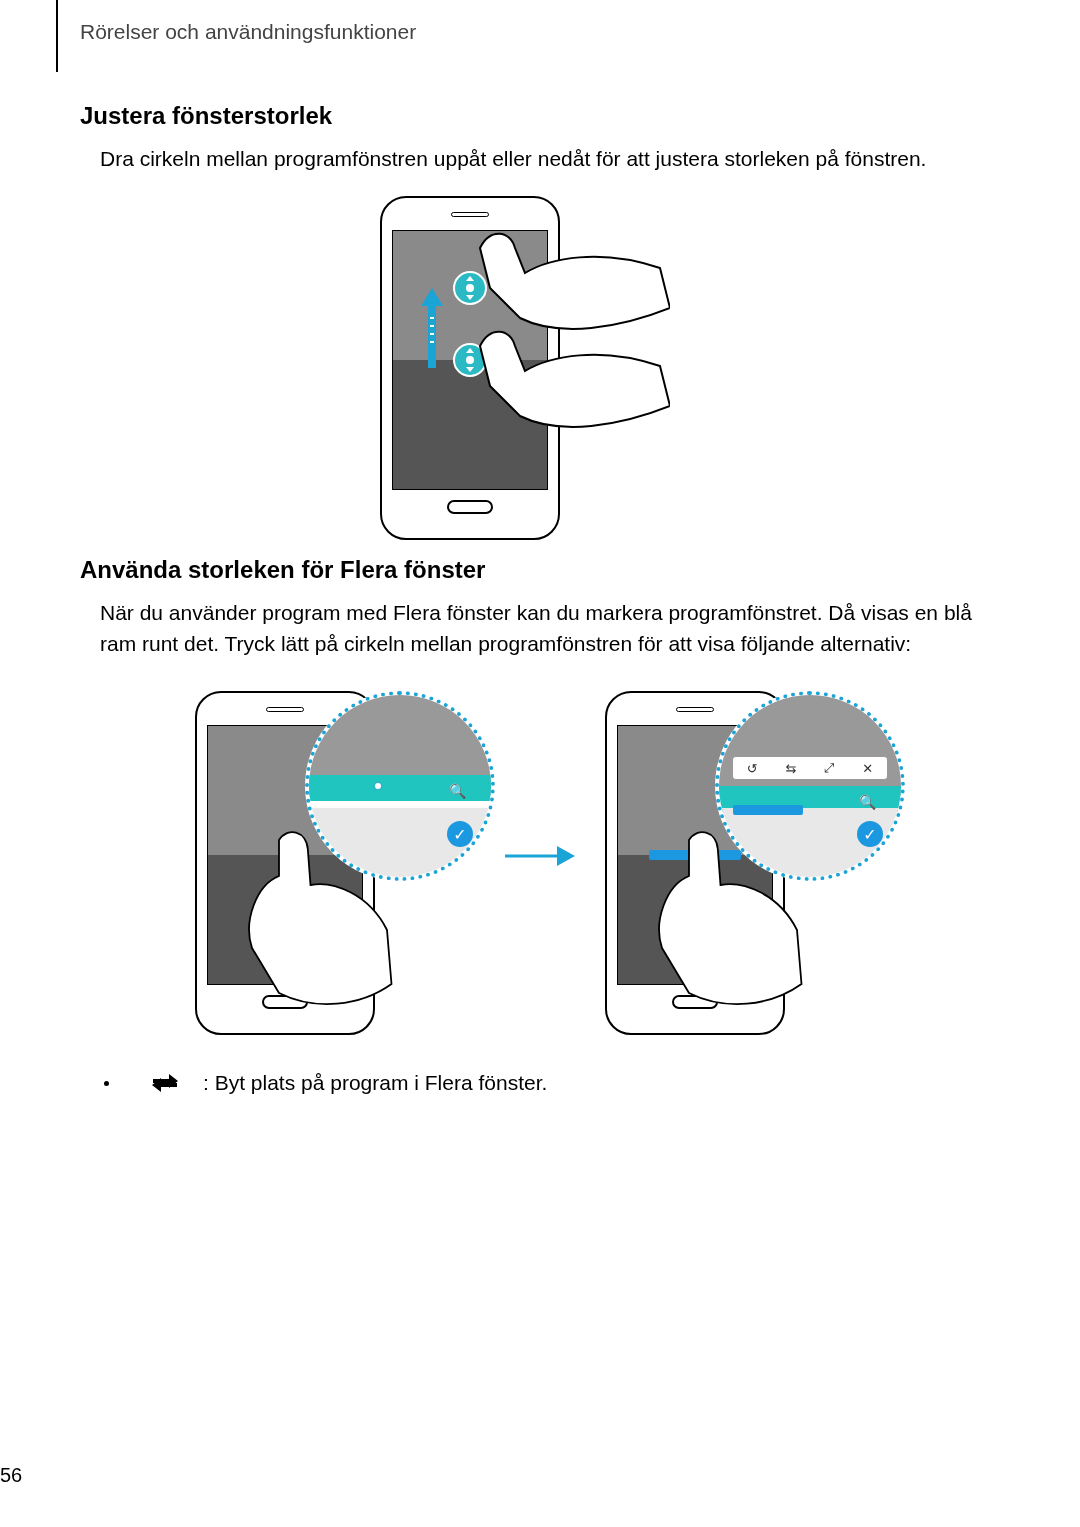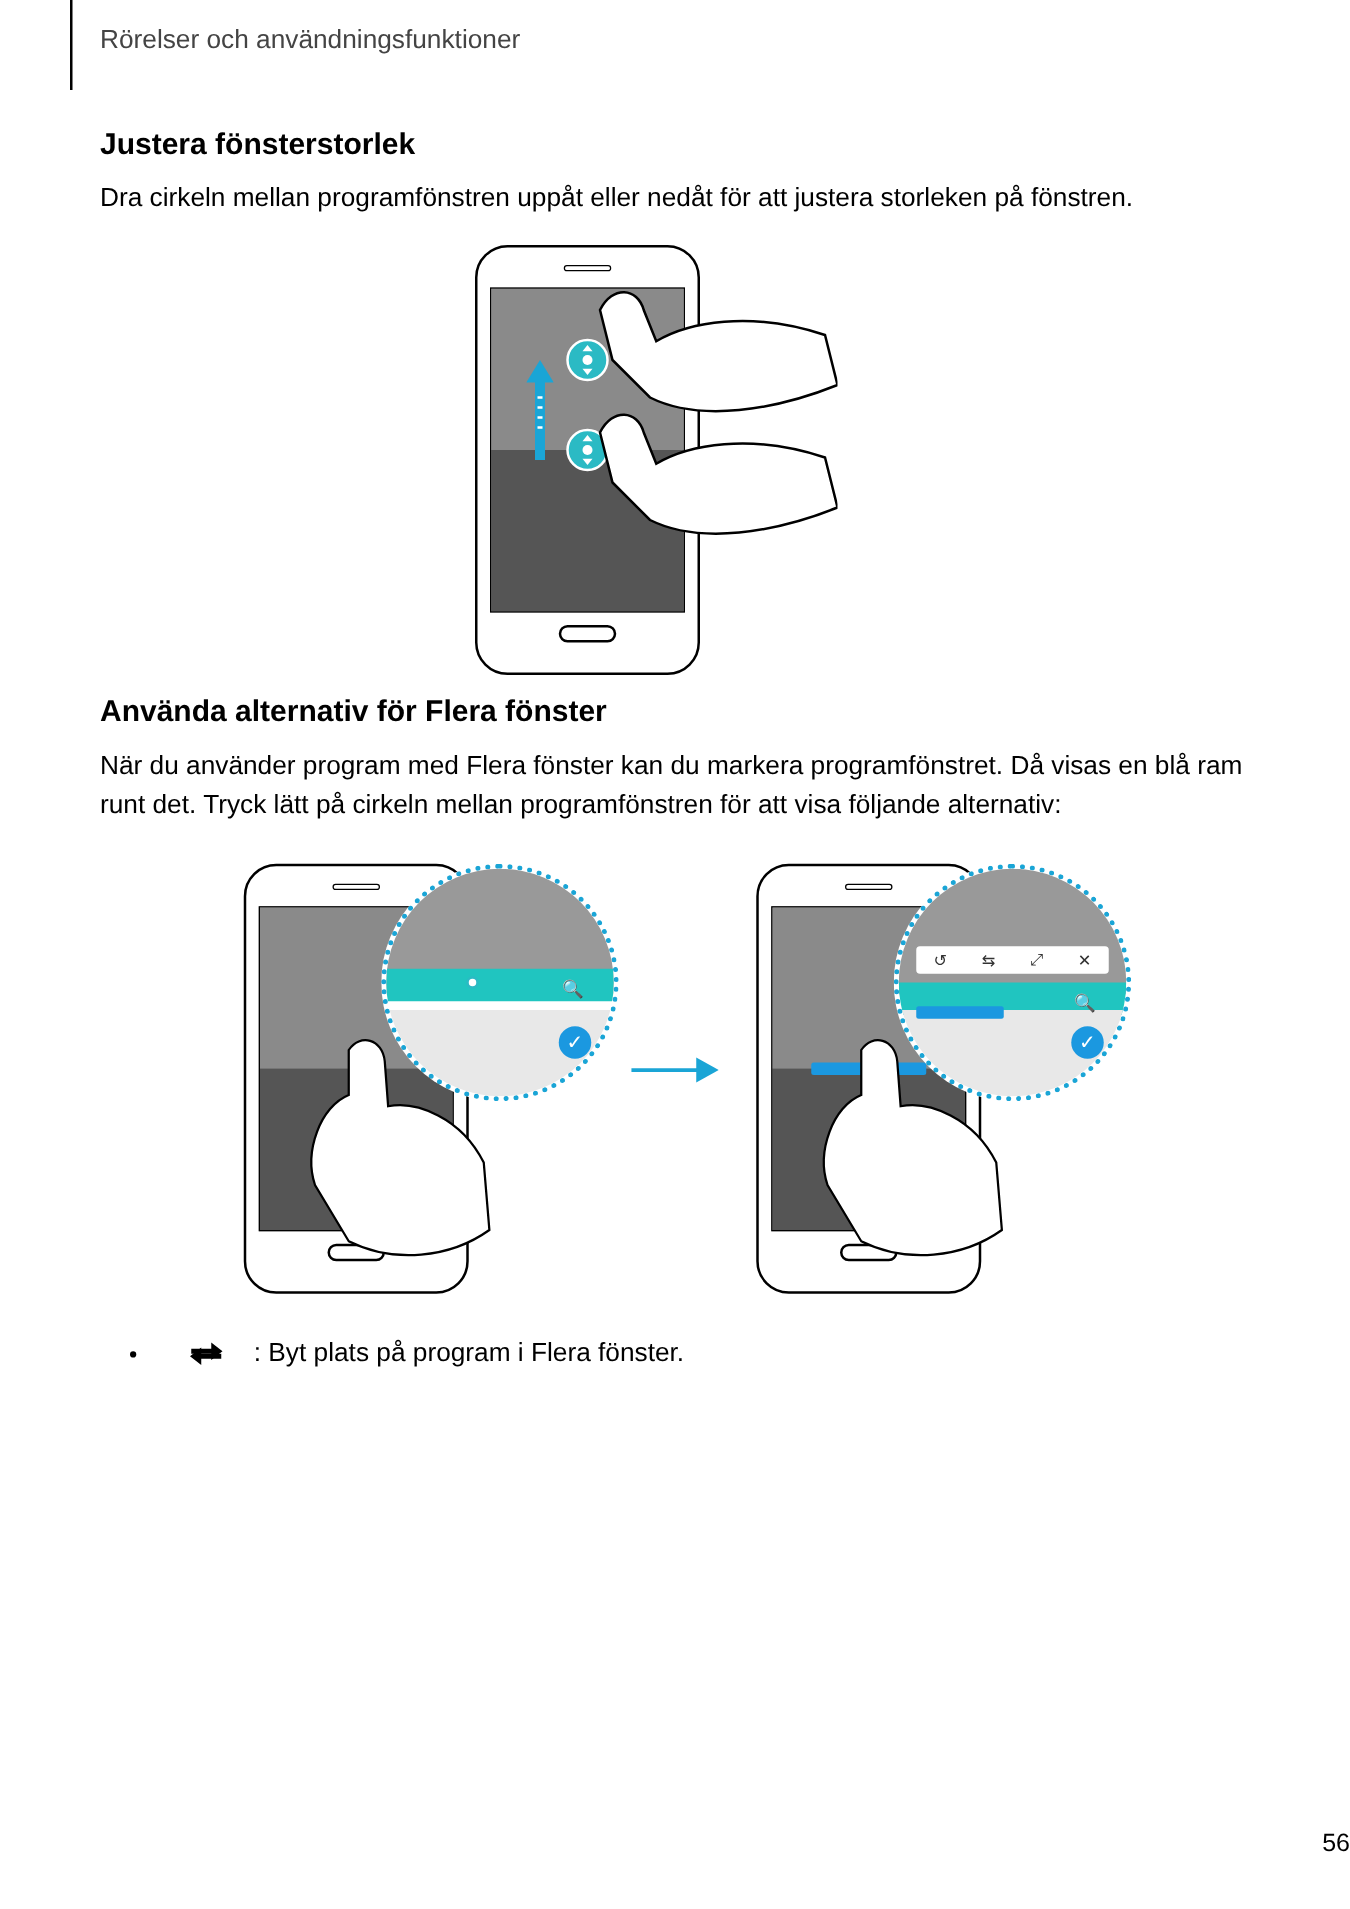--- a/index.html
+++ b/index.html
@@ -32,20 +32,21 @@
   }
   .h2 {
     font-size: 24px;
     font-weight: bold;
     margin-bottom: 14px;
   }
   .body {
     font-size: 21px;
     line-height: 1.45;
     margin-bottom: 22px;
+    margin-left: 20px;
   }
   .illust-wrap {
     display: flex;
     justify-content: center;
     margin: 10px 0 40px 0;
   }
   .illust-wrap2 {
     display: flex;
     justify-content: center;
     align-items: center;
@@ -65,21 +66,21 @@
     margin-right:18px;
     flex-shrink:0;
   }
   .swapicon {
     width: 28px; height: 22px; flex-shrink:0;
   }
   .pagenum {
     position: absolute;
     bottom: 40px;
     left: 0; right: 0;
-    text-align: right;
+    text-align: left;
     font-size: 20px;
   }
 
   
   .phone {
     width: 180px;
     border: 2px solid #000;
     border-radius: 26px;
     padding: 32px 10px 24px 10px;
     background: #fff;
@@ -222,21 +223,21 @@
 
       <svg class="hand" style="left:90px; top:22px;" viewBox="0 0 200 140">
         <path d="M10 30 C 20 10, 40 12, 45 30 L 55 55 C 80 40, 130 30, 190 50 L 200 90 C 150 110, 90 120, 50 100 L 20 70 Z" fill="#fff" stroke="#000" stroke-width="2"></path>
       </svg>
       <svg class="hand" style="left:90px; top:120px;" viewBox="0 0 200 140">
         <path d="M10 30 C 20 10, 40 12, 45 30 L 55 55 C 80 40, 130 30, 190 50 L 200 90 C 150 110, 90 120, 50 100 L 20 70 Z" fill="#fff" stroke="#000" stroke-width="2"></path>
       </svg>
     </div>
   </div>
 
-  <div class="h2">Använda alternativ för Flera fönster</div>
+  <div class="h2">Använda storleken för Flera fönster</div>
   <div class="body">När du använder program med Flera fönster kan du markera programfönstret. Då visas en blå ram runt det. Tryck lätt på cirkeln mellan programfönstren för att visa följande alternativ:</div>
 
   <div class="illust-wrap2">
 
     <div class="phone-block">
       <div class="phone" style="margin-top:10px;">
         <div class="speaker"></div>
         <div class="screen">
           <div class="split-top"></div>
           <div class="split-bottom"></div>

